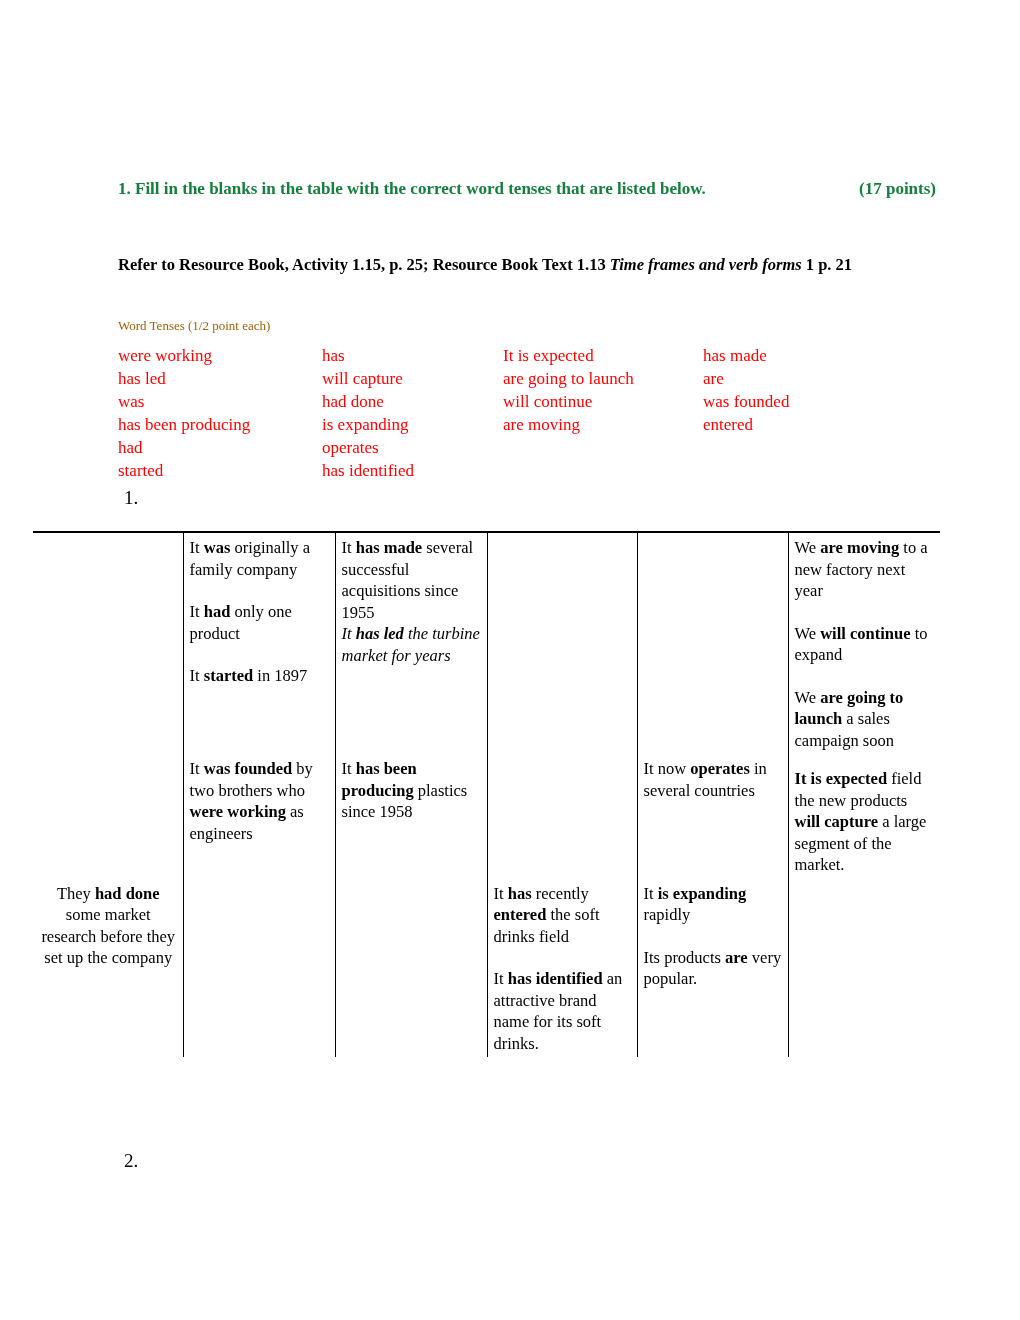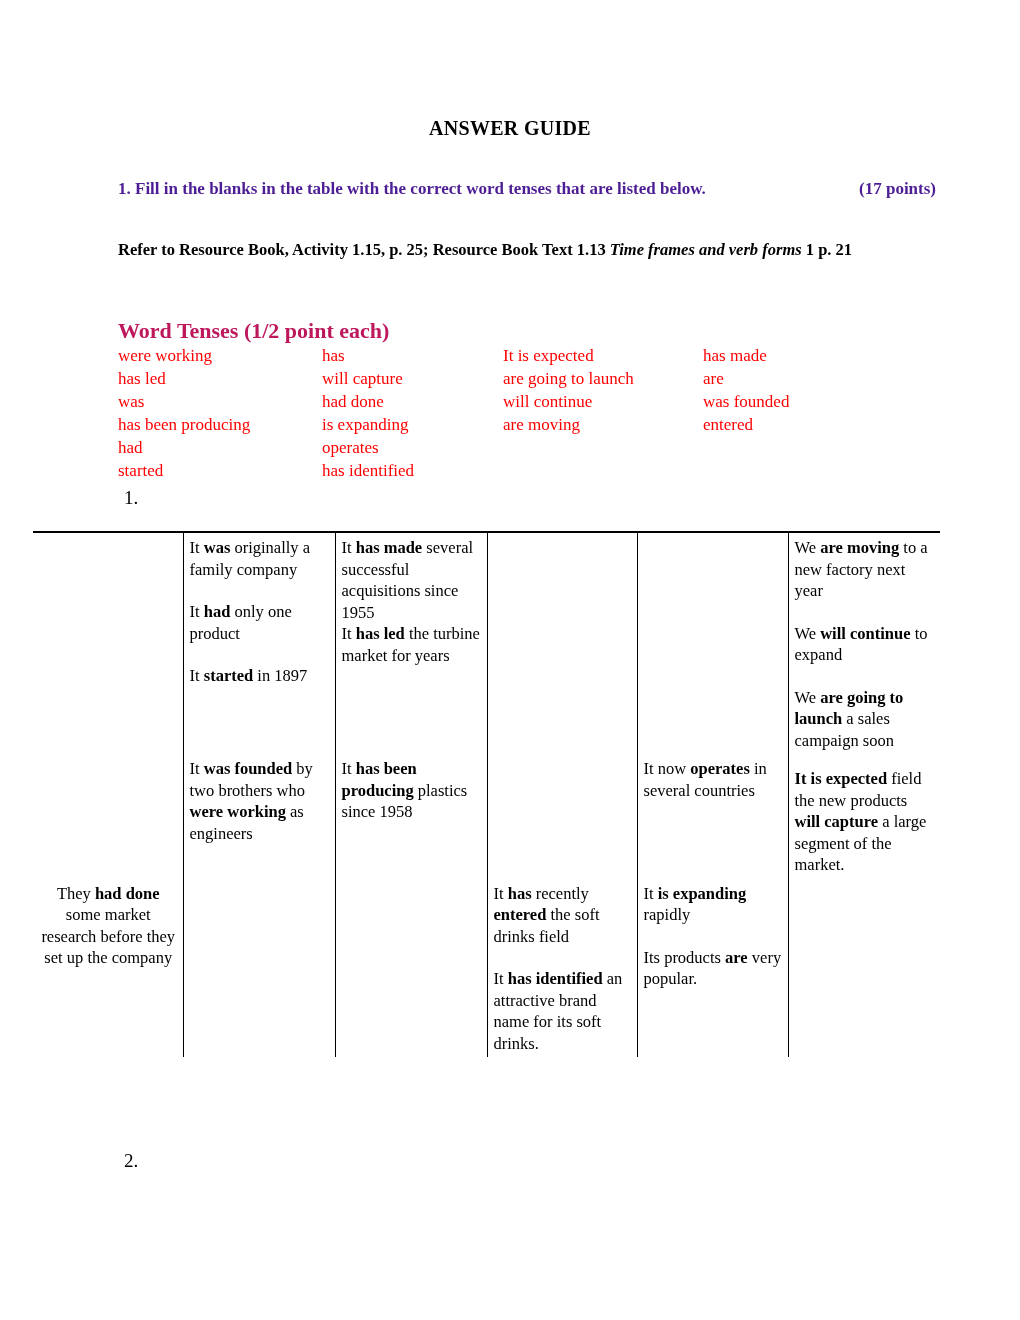--- a/index.html
+++ b/index.html
@@ -31,47 +31,47 @@
     font-size: 20px;
     font-weight: bold;
     letter-spacing: 0.3px;
   }
 
   .instruction {
     position: absolute;
     left: 118px;
     top: 175px;
     width: 818px;
-    color: #4c1d95;
+    color: #15803d;
     font-weight: bold;
     font-size: 17px;
     line-height: 28px;
     text-align: justify;
   }
   .instruction .tail { float: right; }
 
   .refer {
     position: absolute;
     left: 118px;
-    top: 236px;
+    top: 251px;
     width: 830px;
     font-weight: bold;
     font-size: 16.5px;
     line-height: 28px;
   }
   .refer i { font-style: italic; }
 
   
   .wt-heading {
     position: absolute;
     left: 118px;
     top: 318px;
-    color: #be185d;
-    font-weight: bold;
-    font-size: 22px;
+    color: #a16207;
+    font-weight: normal;
+    font-size: 13px;
   }
   .wt-cols {
     position: absolute;
     left: 118px;
     top: 344px;
     width: 820px;
     color: #FF0000;
     font-size: 17px;
   }
   .wt-col {
@@ -131,31 +131,30 @@
     border-bottom: 2.2px solid #000;
     padding-top: 2px;
     padding-bottom: 2px;
     line-height: 22px;
   }
   table.grid tr.years td:first-child {
     border-left: 1.6px solid #000;
   }
   .cell-block { margin-bottom: 0; }
   .cell-block + .cell-block { margin-top: 21px; }
-  .cell-block.tight + .cell-block.tight { margin-top: 0; }
+  .cell-block.tight + .cell-block.tight { margin-top: 0; font-style: italic; }
   b { font-weight: bold; }
   .yr-2015 { padding-left: 78px; }
   .spacer-top { height: 10px; }
 </style>
 </head>
 <body>
 
 <div class="page">
 
-  <div class="doc-title">ANSWER GUIDE</div>
 
   <div class="instruction">
     <span>1.  Fill in the blanks in the table with the correct word tenses that are listed below.</span>
     <span class="tail">(17 points)</span>
   </div>
 
   <div class="refer">
     <span>Refer to Resource Book, Activity 1.15, p. 25; Resource Book Text 1.13 </span><i>Time frames and verb forms</i><span> 1 p. 21</span>
   </div>
 

